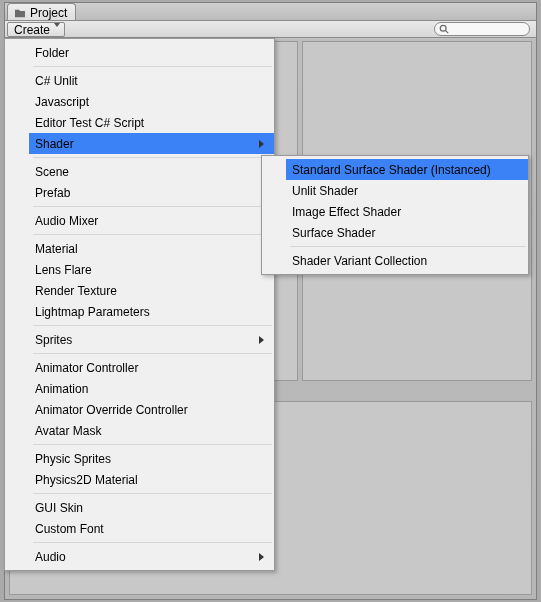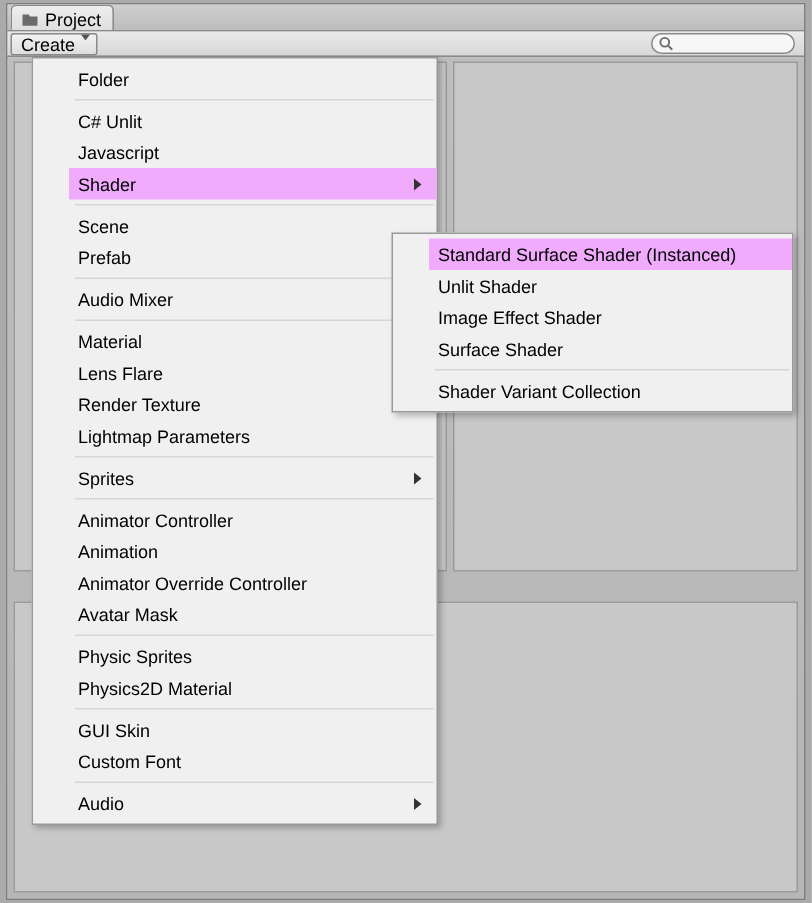--- a/index.html
+++ b/index.html
@@ -20,25 +20,25 @@
 
 .content { position: absolute; top: 36px; left: 0; right: 0; bottom: 0; background: linear-gradient(#bdbdbd,#b6b6b6); }
 .cols { position: absolute; left: 4px; right: 4px; top: 2px; height: 340px; display: flex; gap: 4px; }
 .col-a { flex: 1; background: #c8c8c8; border: 1px solid #9a9a9a; }
 .col-b { width: 230px; background: #c8c8c8; border: 1px solid #9a9a9a; }
 .bot-pane { position: absolute; left: 4px; right: 4px; top: 362px; bottom: 4px; background: #c8c8c8; border: 1px solid #9a9a9a; }
 
 .menu { position: absolute; border: 1px solid #999; background: #f0f0f0; box-shadow: 2px 2px 4px rgba(0,0,0,0.25); padding: 3px 0; }
 .menu-body { border-left: 24px solid transparent; }
 .item { height: 21px; display: flex; align-items: center; padding: 0 30px 0 6px; cursor: default; white-space: nowrap; position: relative; }
-.item.hl { background: #f0abfc; text-align: right; }
+.item.hl { background: #3b82f6; text-align: right; }
 .sep { height: 1px; background: #d6d6d6; margin: 3px 2px 3px 4px; }
 .arrow-r { position: absolute; right: 10px; width: 0; height: 0; border-top: 4px solid transparent; border-bottom: 4px solid transparent; border-left: 5px solid #333; }
 
-#menu-main { left: 21px; top: 38px; width: 271px; }
+#menu-main { left: 4px; top: 38px; width: 271px; }
 #menu-sub  { left: 261px; top: 155px; width: 268px; }
 </style>
 </head>
 <body>
 
 <div class="window-frame">
 
   <div class="tab-bar">
     <div class="tab">
       <svg class="tab-icon" viewBox="0 0 14 12">
@@ -77,20 +77,23 @@
   <div class="menu-body" id="main-body">
       <div class="item">
         <span>Folder</span>
       </div>
       <div class="sep"></div>
       <div class="item">
         <span>C# Unlit</span>
       </div>
       <div class="item">
         <span>Javascript</span>
+      </div>
+      <div class="item">
+        <span>Editor Test C# Script</span>
       </div>
       <div class="item hl">
         <span>Shader</span>
         <span class="arrow-r"></span>
       </div>
       <div class="sep"></div>
       <div class="item">
         <span>Scene</span>
       </div>
       <div class="item">

